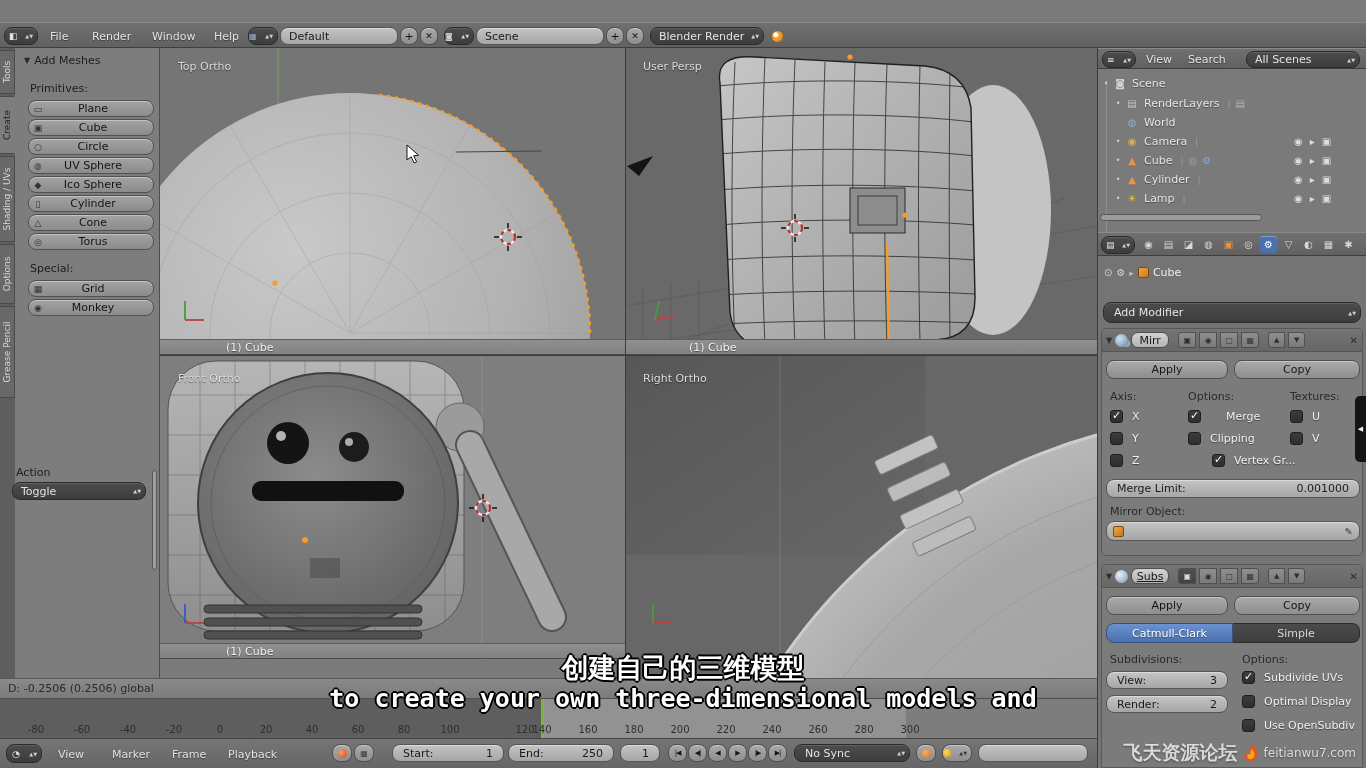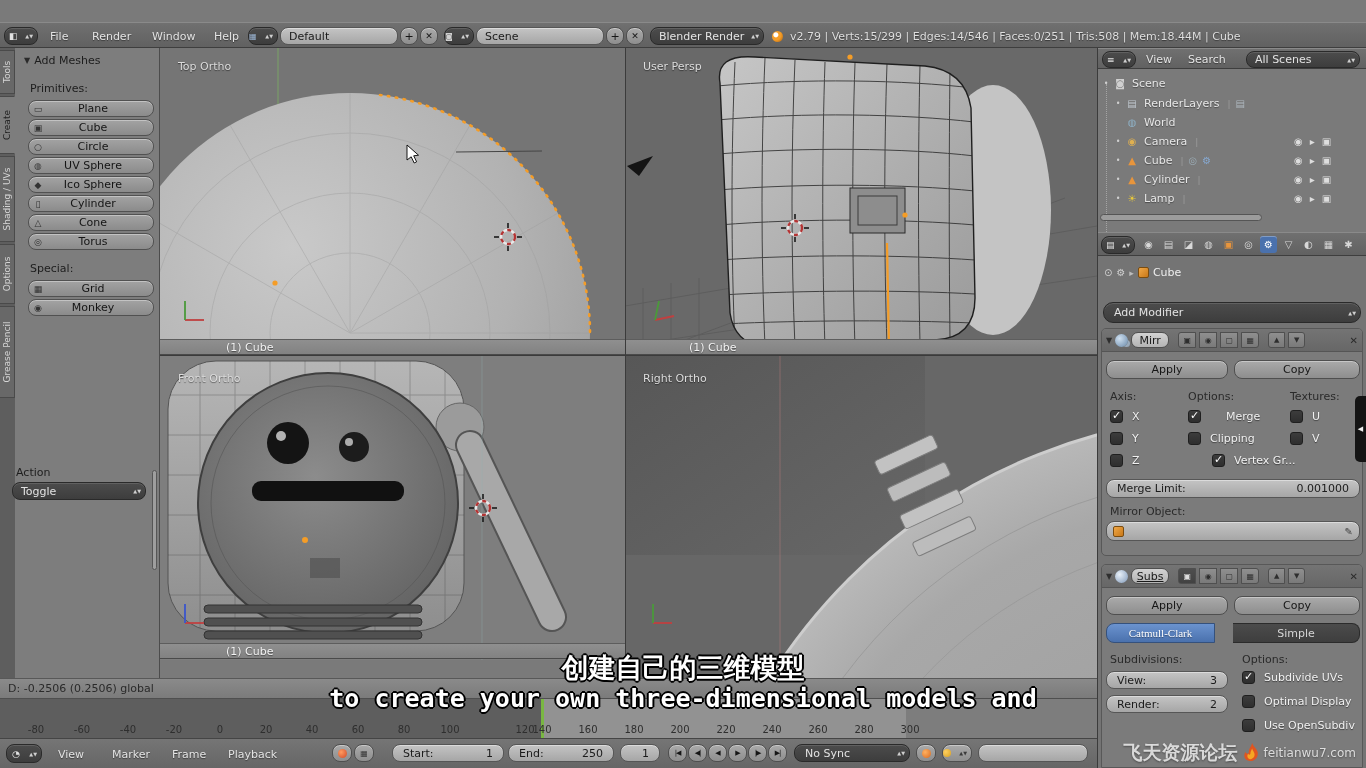--- a/index.html
+++ b/index.html
@@ -150,21 +150,20 @@
     </div>
     <div class="abs btnl" style="left:606px;top:4px;width:18px;height:18px;">+</div>
     <div class="abs btnl" style="left:626px;top:4px;width:18px;height:18px;font-size:9px;">✕</div>
 
     <div class="abs btnd" style="left:650px;top:4px;width:114px;height:18px;padding-left:8px;">
       <span>Blender Render</span>
       <span class="udarr">▲▼</span>
     </div>
 
     <div class="abs" style="left:772px;top:8px;width:11px;height:11px;border-radius:50%;background:radial-gradient(circle at 35% 35%, #fff 0 2px, #f59d27 3px 5px, #a85f10 100%);"></div>
-    <span class="abs menu" style="left:790px;top:7px;color:#dedede;">v2.79 | Verts:15/299 | Edges:14/546 | Faces:0/251 | Tris:508 | Mem:18.44M | Cube</span>
   </div>
 
   <div class="abs vtabstrip"></div>
   <div class="abs vtab" style="top:50px;height:44px;">
       <span>Tools</span>
     </div>
   <div class="abs vtab active" style="top:96px;height:58px;">
       <span>Create</span>
     </div>
   <div class="abs vtab" style="top:156px;height:86px;">
@@ -635,21 +634,21 @@
     </div>
 
     <div class="abs seprow" style="left:6px;top:34px;">
       <span style="color:#cfcfcf;font-size:10px;">⊙</span>
       <span style="color:#cfcfcf;font-size:10px;">⚙</span>
       <span style="color:#bdbdbd;font-size:9px;">▸</span>
       <span style="width:11px;height:11px;background:linear-gradient(135deg,#f0a848,#c87818);border:1px solid #7a4c10;border-radius:2px;"></span>
       <span style="color:#ededed;">Cube</span>
     </div>
 
-    <div class="abs btnd" style="left:5px;top:70px;width:258px;height:21px;padding-left:10px;border-radius:10px;">
+    <div class="abs btnd" style="left:5px;top:70px;width:258px;height:21px;padding-left:10px;">
       <span>Add Modifier</span>
       <span class="udarr">▲▼</span>
     </div>
 
     <div class="abs modpanel" style="left:3px;top:96px;width:262px;height:228px;">
       <div class="modhdr" style="height:23px;">
         <span style="font-size:8px;color:#2e2e2e;">▼</span>
         <span style="width:13px;height:13px;border-radius:50%;background:radial-gradient(circle at 35% 35%,#cfe0f0,#6888a8);box-shadow:5px 3px 0 -3px #9ab;"></span>
         <span class="modname" style="width:38px;">Mirr</span>
         <span class="miconbtn" style="margin-left:6px;border-radius:3px 0 0 3px;">▣</span>
@@ -720,21 +719,21 @@
         <span class="miconbtn">◉</span>
         <span class="miconbtn">▢</span>
         <span class="miconbtn" style="border-radius:0 3px 3px 0;">▦</span>
         <span class="miconbtn mmove" style="margin-left:6px;border-radius:3px 0 0 3px;">▲</span>
         <span class="miconbtn mmove" style="border-radius:0 3px 3px 0;">▼</span>
         <span class="mclose">✕</span>
       </div>
       <div class="abs btnl" style="left:4px;top:31px;width:122px;height:19px;">Apply</div>
       <div class="abs btnl" style="left:132px;top:31px;width:126px;height:19px;">Copy</div>
 
-      <div class="abs seg on" style="left:4px;top:58px;width:109px;font-family:Liberation Serif, serif;">Catmull-Clark</div>
+      <div class="abs seg on" style="left:4px;top:58px;width:127px;">Catmull-Clark</div>
       <div class="abs seg off" style="left:131px;top:58px;width:127px;">Simple</div>
 
       <span class="abs plbl" style="left:8px;top:88px;">Subdivisions:</span>
       <span class="abs plbl" style="left:140px;top:88px;">Options:</span>
 
       <div class="abs fieldl numfield" style="left:4px;top:106px;width:122px;height:18px;">
         <span>View:</span>
         <span>3</span>
       </div>
       <div class="abs fieldl numfield" style="left:4px;top:130px;width:122px;height:18px;">

